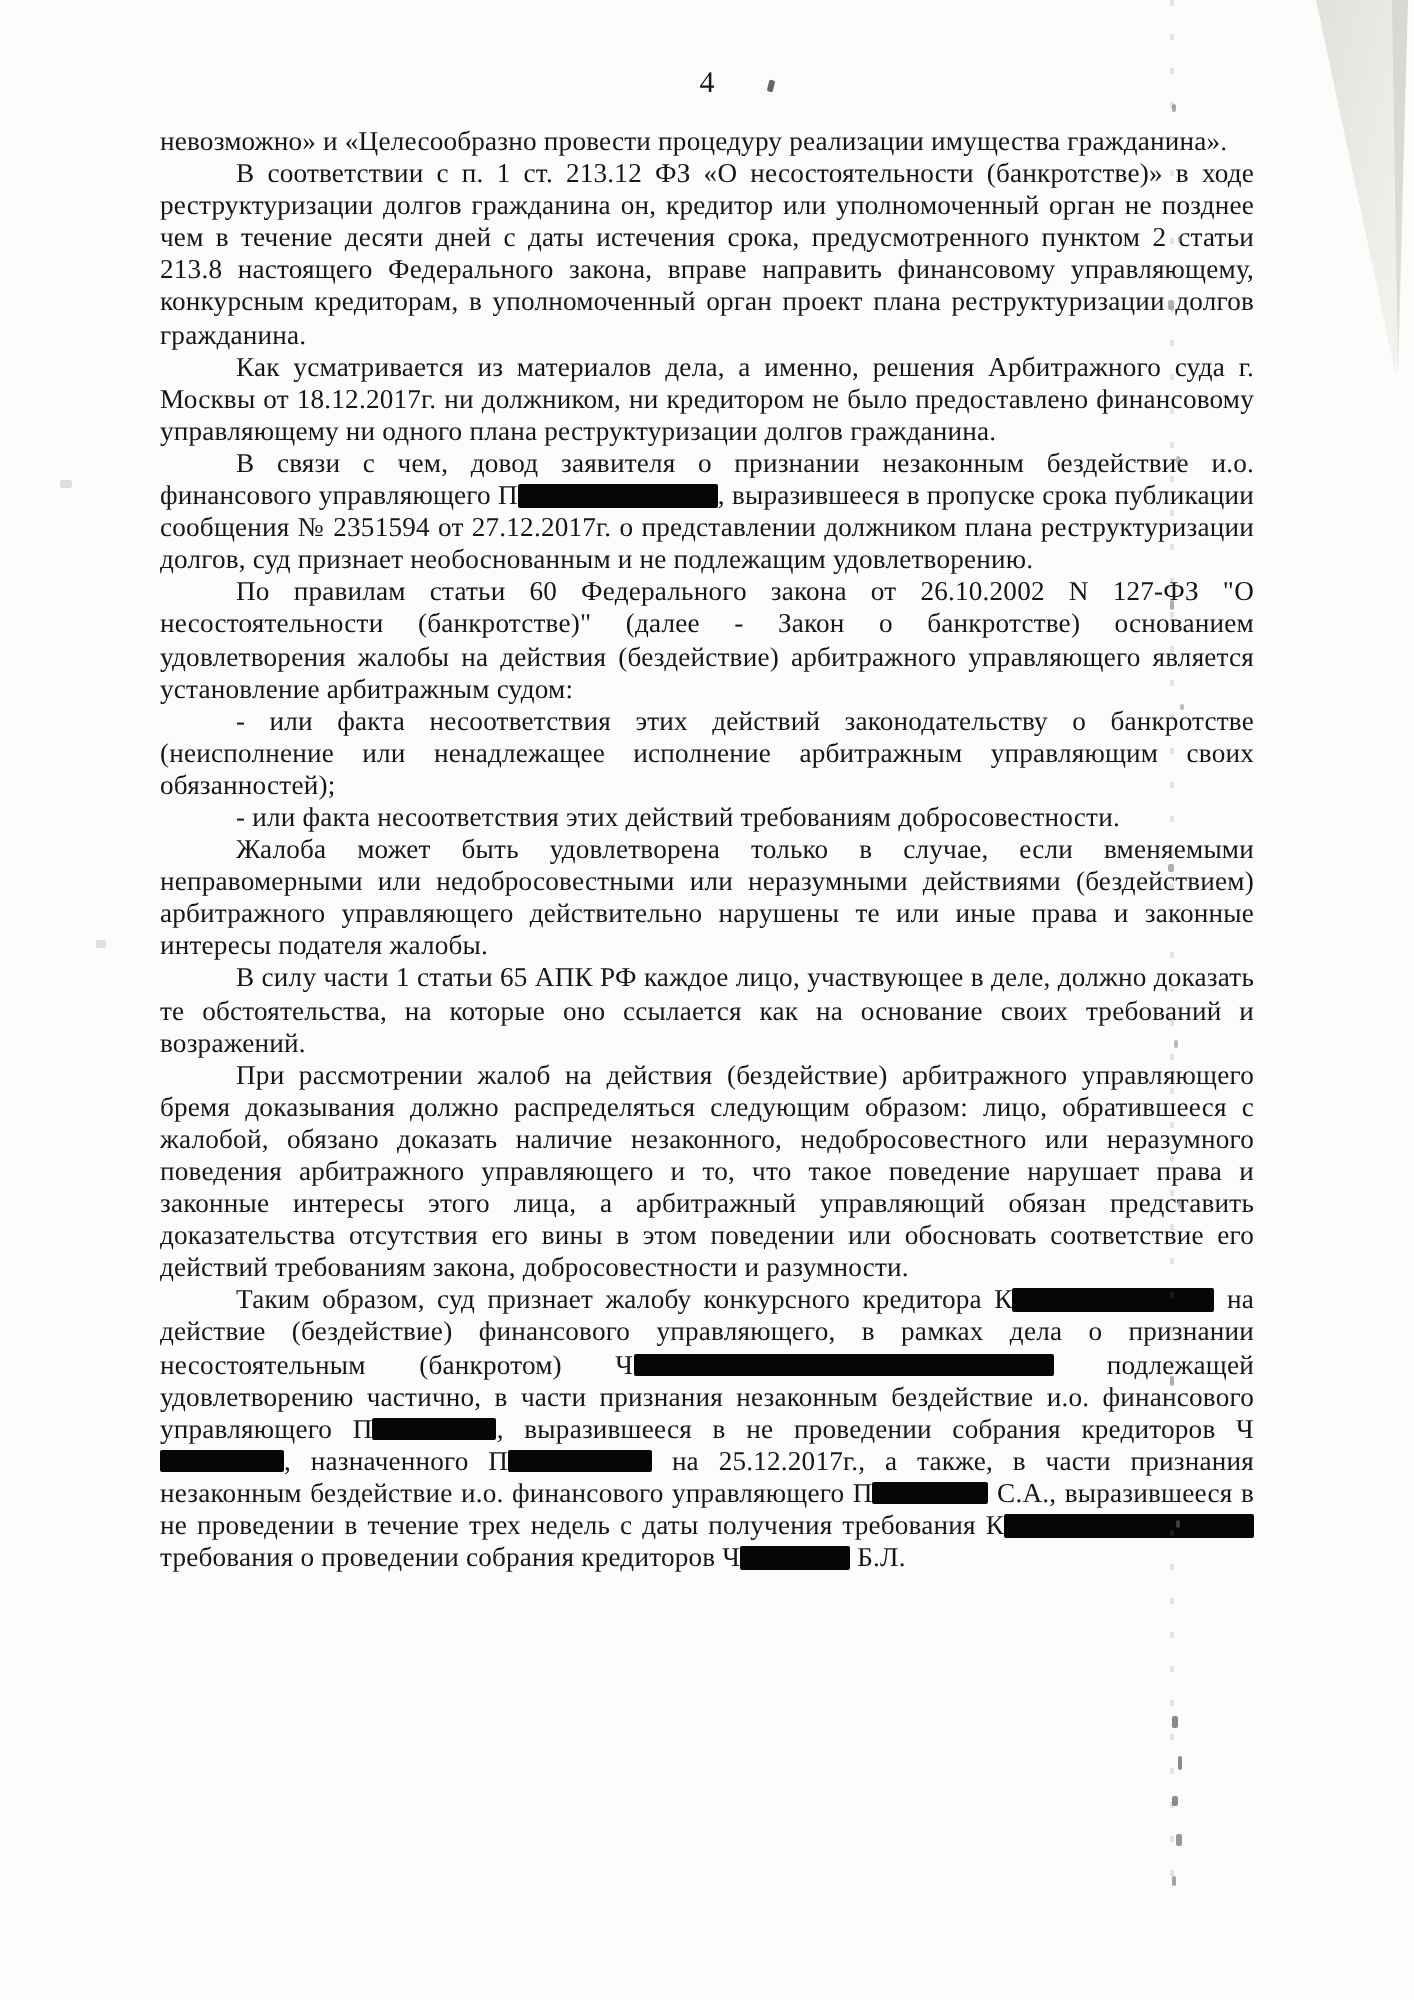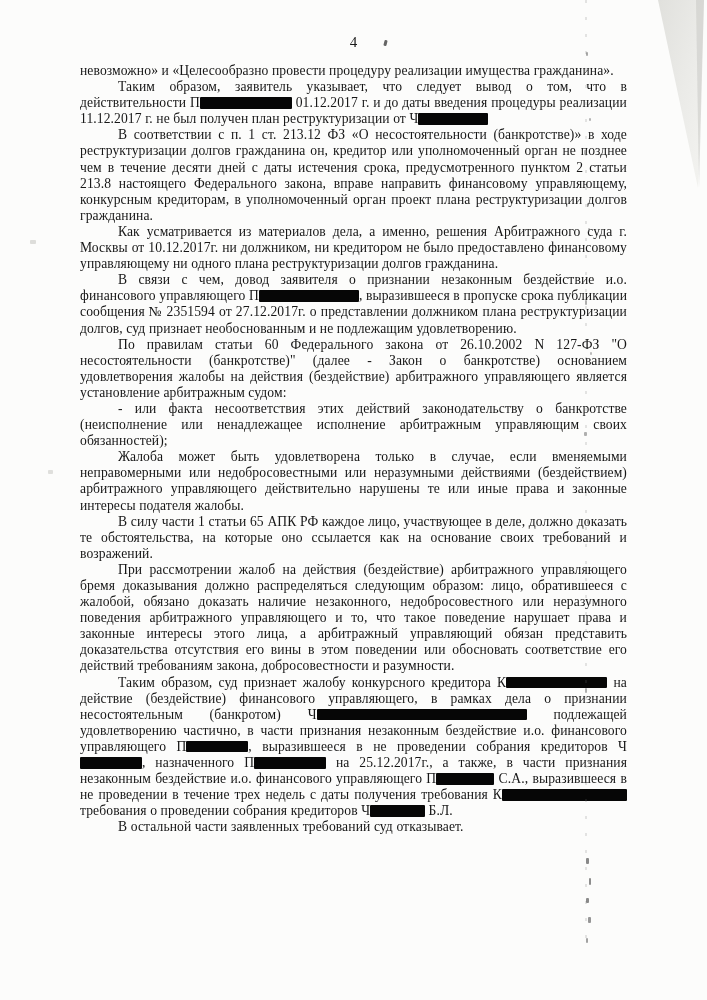--- a/index.html
+++ b/index.html
@@ -75,31 +75,30 @@
 
 <div class="page">
 
   <div class="page-number-row">
     <span>4</span>
   </div>
   <div class="pn-mark"></div>
 
   <div class="content" id="paragraphs">
       <p class="para">невозможно» и «Целесообразно провести процедуру реализации имущества гражданина».</p>
-      <p class="para indent">Таким образом, заявитель указывает, что следует вывод о том, что в действительности П<span class="redact" style="width: 92px; background: rgb(6, 6, 6);"></span> 01.12.2017 г. и до даты введения процедуры реализации 11.12.2017 г. не был получен план реструктуризации от Ч<span class="redact" style="width: 70px; background: rgb(6, 6, 6);"></span></p>
       <p class="para indent">В соответствии с п. 1 ст. 213.12 ФЗ «О несостоятельности (банкротстве)» в ходе реструктуризации долгов гражданина он, кредитор или уполномоченный орган не позднее чем в течение десяти дней с даты истечения срока, предусмотренного пунктом 2 статьи 213.8 настоящего Федерального закона, вправе направить финансовому управляющему, конкурсным кредиторам, в уполномоченный орган проект плана реструктуризации долгов гражданина.</p>
-      <p class="para indent">Как усматривается из материалов дела, а именно, решения Арбитражного суда г. Москвы от 10.12.2017г. ни должником, ни кредитором не было предоставлено финансовому управляющему ни одного плана реструктуризации долгов гражданина.</p>
+      <p class="para indent">Как усматривается из материалов дела, а именно, решения Арбитражного суда г. Москвы от 18.12.2017г. ни должником, ни кредитором не было предоставлено финансовому управляющему ни одного плана реструктуризации долгов гражданина.</p>
       <p class="para indent">В связи с чем, довод заявителя о признании незаконным бездействие и.о. финансового управляющего П<span class="redact" style="width: 100px; background: rgb(6, 6, 6);"></span>, выразившееся в пропуске срока публикации сообщения № 2351594 от 27.12.2017г. о представлении должником плана реструктуризации долгов, суд признает необоснованным и не подлежащим удовлетворению.</p>
       <p class="para indent">По правилам статьи 60 Федерального закона от 26.10.2002 N 127-ФЗ "О несостоятельности (банкротстве)" (далее - Закон о банкротстве) основанием удовлетворения жалобы на действия (бездействие) арбитражного управляющего является установление арбитражным судом:</p>
       <p class="para indent">- или факта несоответствия этих действий законодательству о банкротстве (неисполнение или ненадлежащее исполнение арбитражным управляющим своих обязанностей);</p>
+      <p class="para indent">- или факта несоответствия этих действий требованиям добросовестности.</p>
       <p class="para indent">Жалоба может быть удовлетворена только в случае, если вменяемыми неправомерными или недобросовестными или неразумными действиями (бездействием) арбитражного управляющего действительно нарушены те или иные права и законные интересы подателя жалобы.</p>
       <p class="para indent">В силу части 1 статьи 65 АПК РФ каждое лицо, участвующее в деле, должно доказать те обстоятельства, на которые оно ссылается как на основание своих требований и возражений.</p>
       <p class="para indent">При рассмотрении жалоб на действия (бездействие) арбитражного управляющего бремя доказывания должно распределяться следующим образом: лицо, обратившееся с жалобой, обязано доказать наличие незаконного, недобросовестного или неразумного поведения арбитражного управляющего и то, что такое поведение нарушает права и законные интересы этого лица, а арбитражный управляющий обязан представить доказательства отсутствия его вины в этом поведении или обосновать соответствие его действий требованиям закона, добросовестности и разумности.</p>
       <p class="para indent">Таким образом, суд признает жалобу конкурсного кредитора К<span class="redact" style="width: 101px; background: rgb(6, 6, 6);"></span> на действие (бездействие) финансового управляющего, в рамках дела о признании несостоятельным (банкротом) Ч<span class="redact" style="width: 210px; background: rgb(6, 6, 6);"></span> подлежащей удовлетворению частично, в части признания незаконным бездействие и.о. финансового управляющего П<span class="redact" style="width: 62px; background: rgb(6, 6, 6);"></span>, выразившееся в не проведении собрания кредиторов Ч<span class="redact" style="width: 62px; background: rgb(6, 6, 6);"></span>, назначенного П<span class="redact" style="width: 72px; background: rgb(6, 6, 6);"></span> на 25.12.2017г., а также, в части признания незаконным бездействие и.о. финансового управляющего П<span class="redact" style="width: 58px; background: rgb(6, 6, 6);"></span> С.А., выразившееся в не проведении в течение трех недель с даты получения требования К<span class="redact" style="width: 125px; background: rgb(6, 6, 6);"></span> требования о проведении собрания кредиторов Ч<span class="redact" style="width: 55px; background: rgb(6, 6, 6);"></span> Б.Л.</p>
-      <p class="para indent">В остальной части заявленных требований суд отказывает.</p>
     </div>
 
   <div class="fold"></div>
   <div class="fold-edge"></div>
   <div class="crease"></div>
 
   <div class="speck" style="left:586px;top:52px;width:2px;height:4px;background:#6f6f6f;opacity:.6;"></div>
   <div class="speck" style="left:589px;top:118px;width:2px;height:3px;background:#7a7a7a;opacity:.55;"></div>
   <div class="speck" style="left:584px;top:150px;width:3px;height:5px;background:#6a6a6a;opacity:.5;"></div>
   <div class="speck" style="left:588px;top:228px;width:2px;height:4px;background:#7a7a7a;opacity:.5;"></div>

